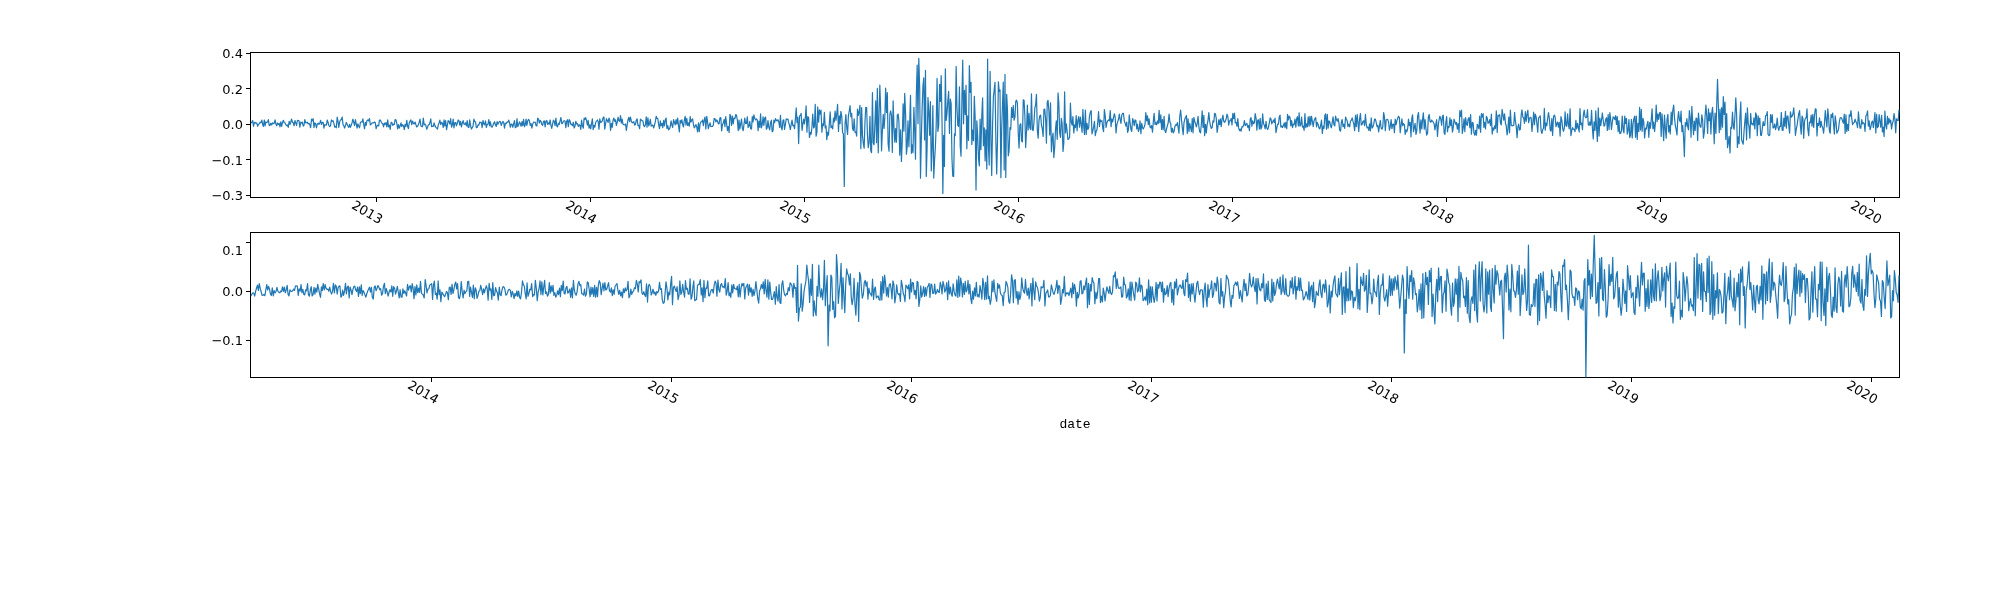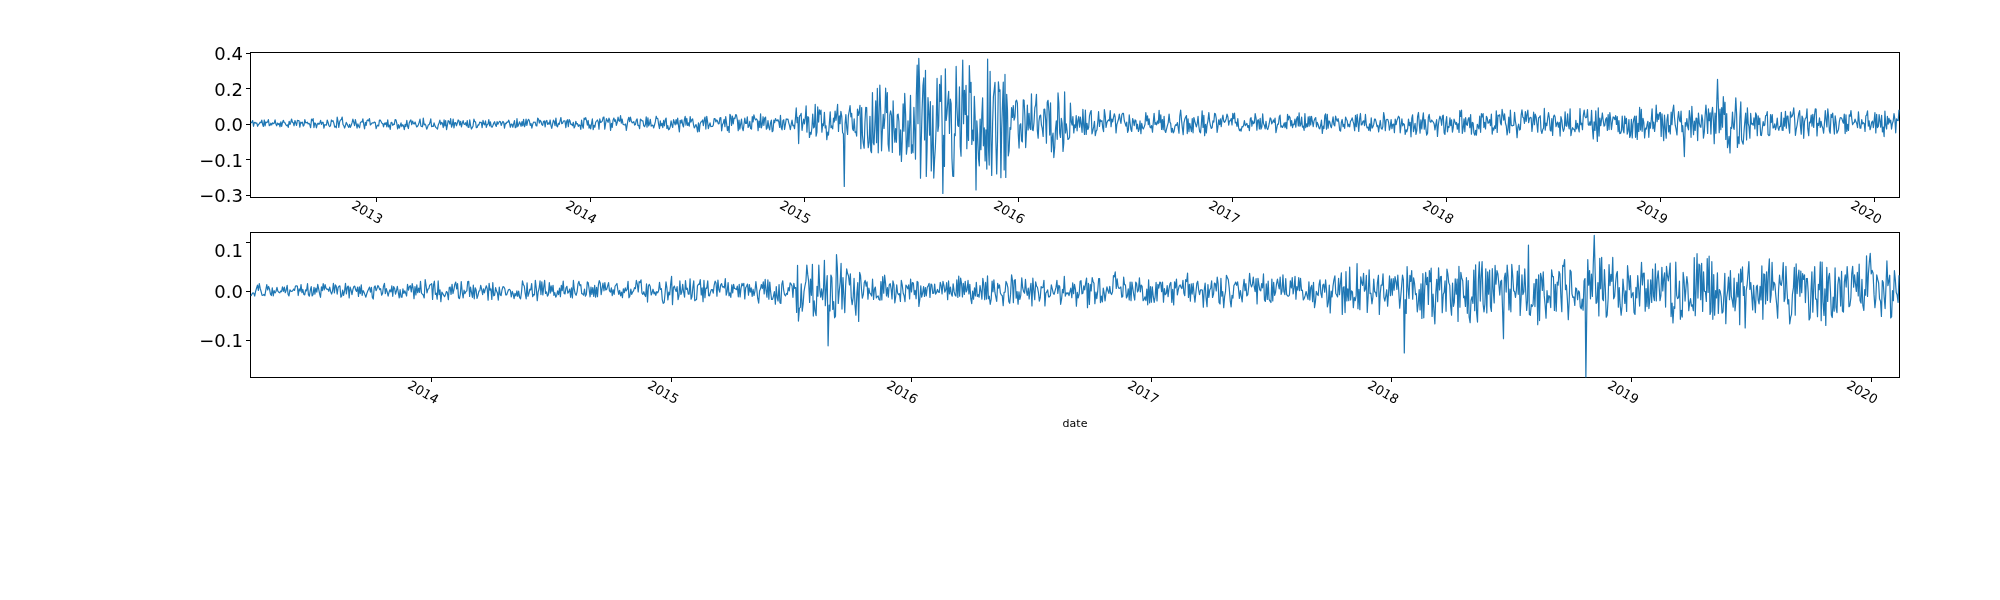--- a/index.html
+++ b/index.html
@@ -22,21 +22,21 @@
     border: 1px solid #000000;
     box-sizing: border-box;
     overflow: visible;
   }
   .tick-label-y {
     position: absolute;
     right: 100%;
     transform: translateY(-50%);
     padding-right: 8px;
     white-space: nowrap;
-    font-size: 18px;
+    font-size: 13px;
   }
   .tick-mark-y {
     position: absolute;
     right: 100%;
     width: 5px;
     height: 1px;
     background: #000;
   }
   .tick-label-x {
     position: absolute;
@@ -53,21 +53,22 @@
     width: 1px;
     height: 5px;
     background: #000;
   }
   .xlabel {
     position: absolute;
     top: 100%;
     left: 50%;
     transform: translateX(-50%);
     padding-top: 40px;
-    font-size: 11px;
+    font-size: 13px;
+    font-family: Liberation Mono, monospace;
   }
   svg.line {
     position: absolute;
     left: 0;
     top: 0;
     width: 100%;
     height: 100%;
     overflow: visible;
   }
   svg.line path {

